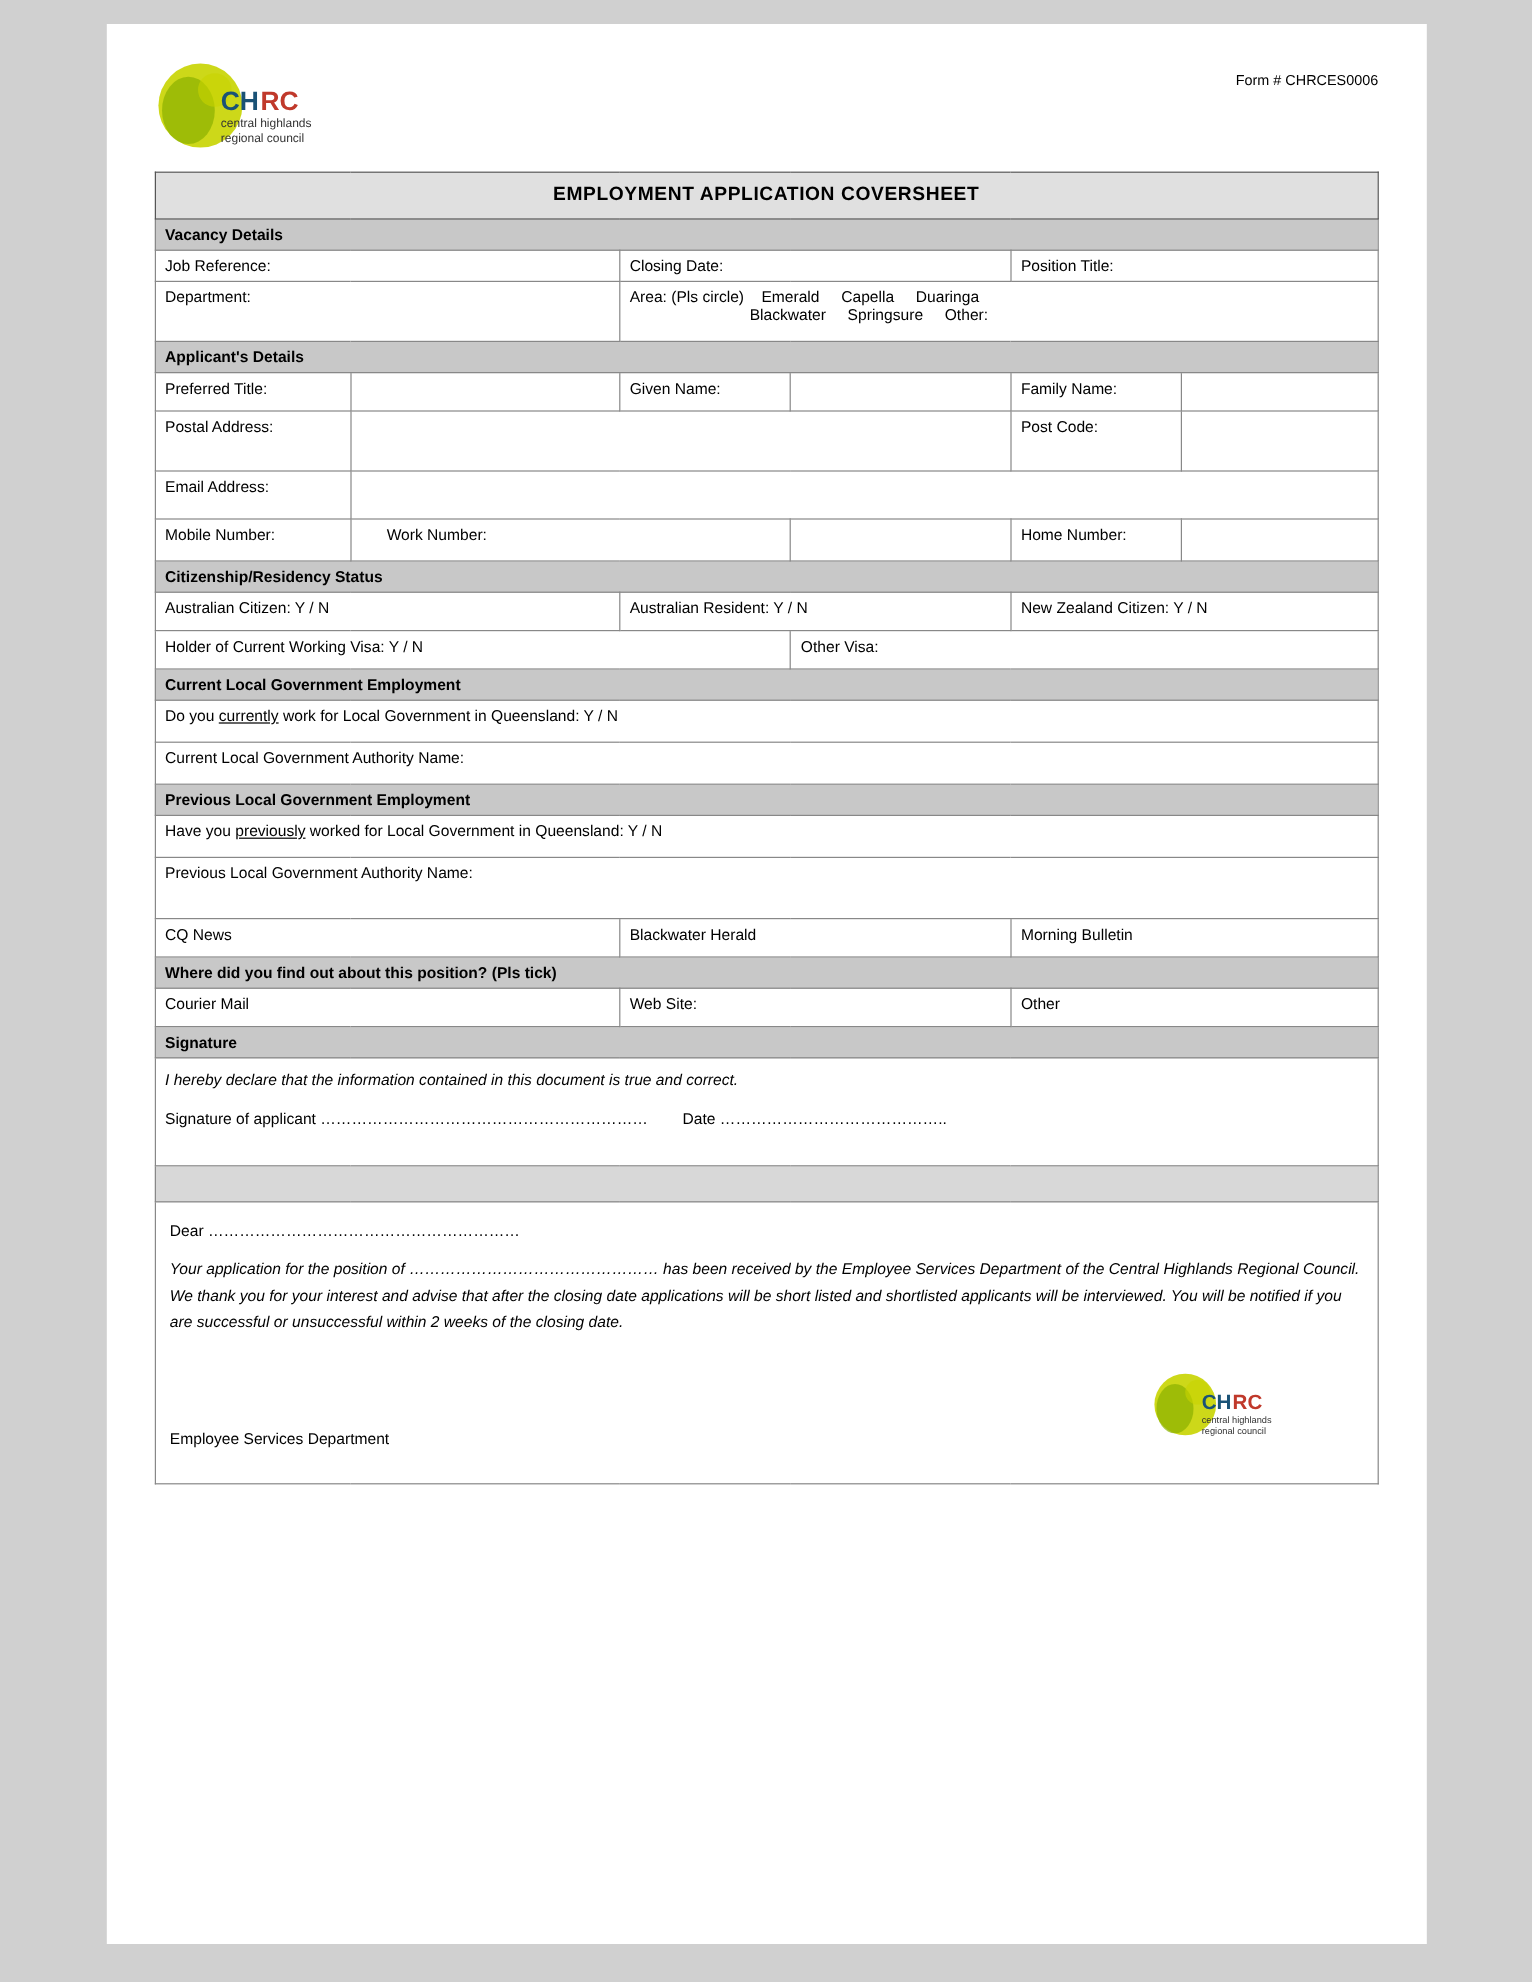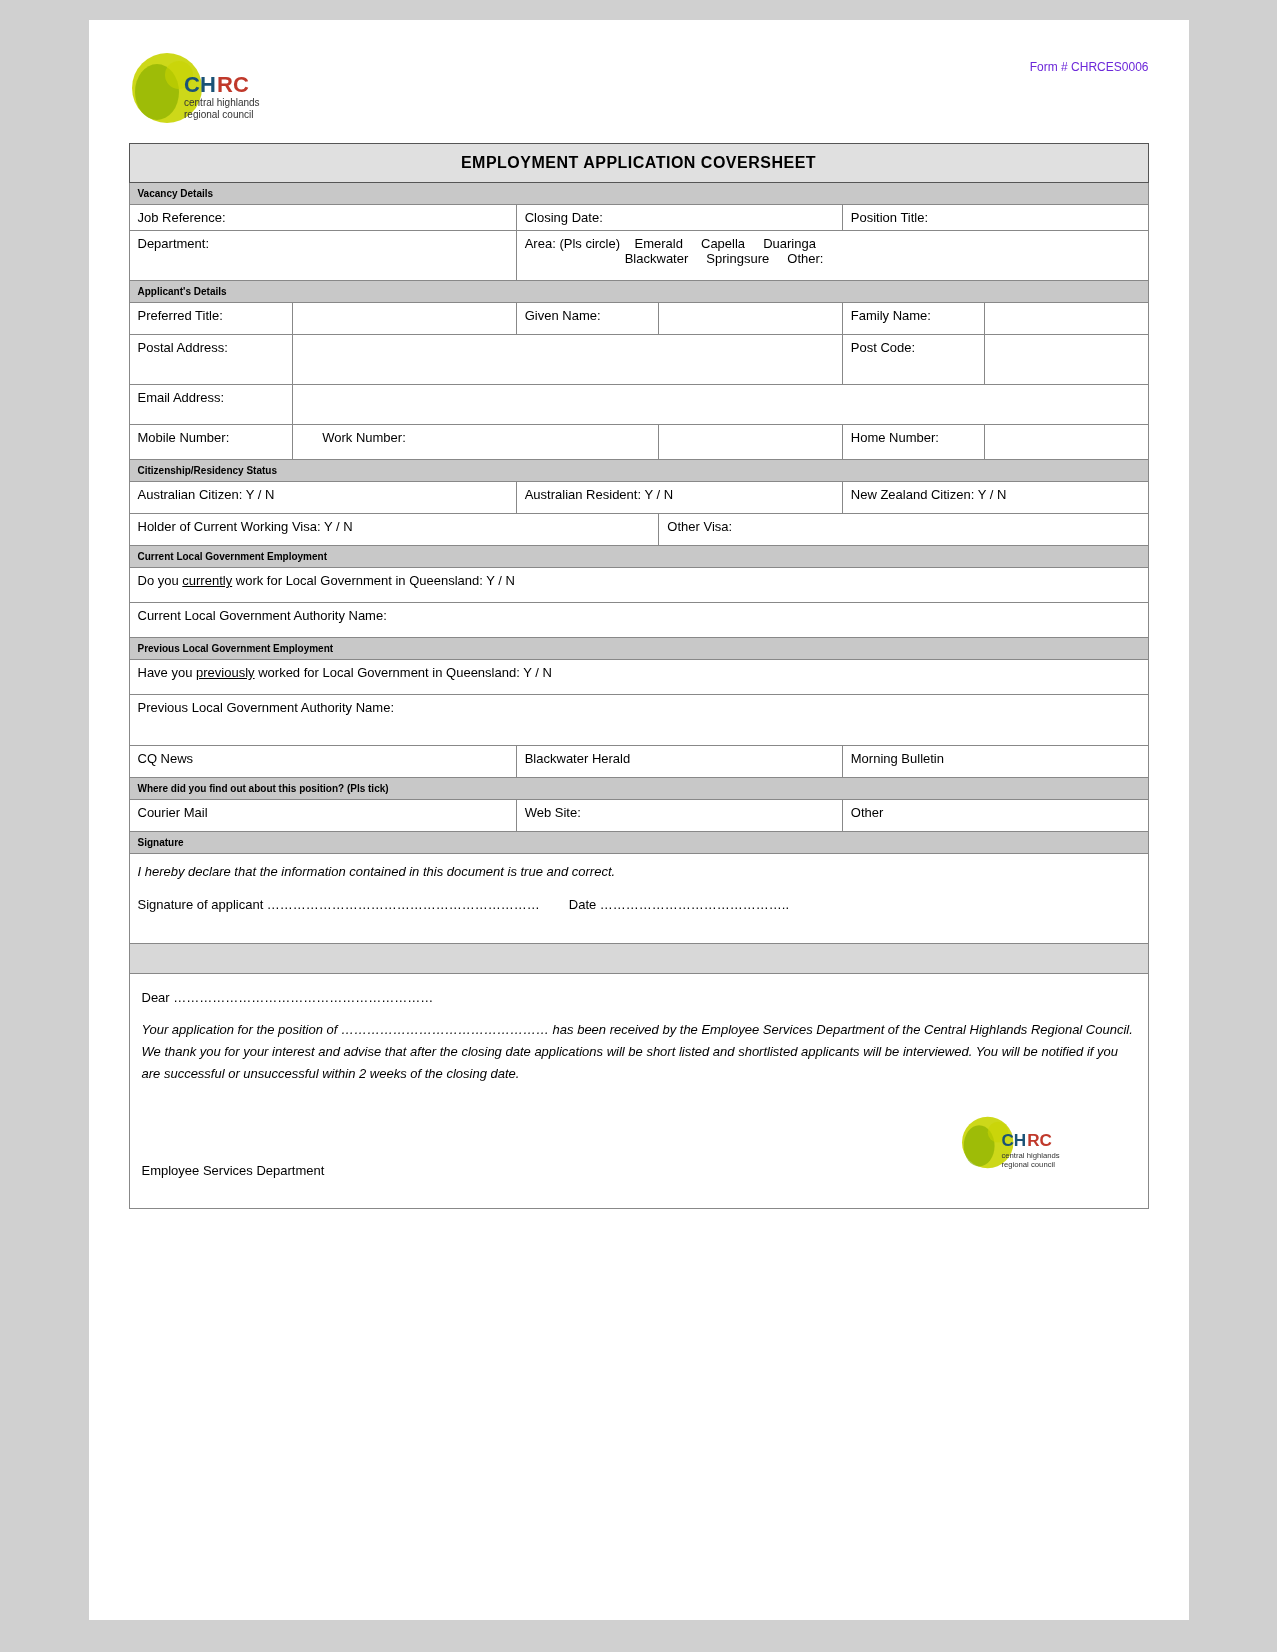--- a/index.html
+++ b/index.html
@@ -23,40 +23,40 @@
       justify-content: space-between;
       align-items: flex-start;
       margin-bottom: 18px;
     }
     .logo-area {
       display: flex;
       align-items: center;
     }
     .form-number {
       font-size: 12px;
-      color: #6d28d9;
+      color: #000000;
       text-align: right;
       padding-top: 10px;
     }
 
     
     .main-table {
       width: 100%;
       border-collapse: collapse;
       border: 1.5px solid #555;
     }
     .main-table td, .main-table th {
       border: 1px solid #888;
       padding: 5px 8px;
       vertical-align: top;
     }
     .section-title {
       background-color: #c8c8c8;
       font-weight: bold;
-      font-size: 10px;
+      font-size: 13px;
       padding: 6px 8px;
     }
     .form-title-row td {
       background-color: #e0e0e0;
       text-align: center;
       font-weight: bold;
       font-size: 16px;
       letter-spacing: 0.5px;
       padding: 10px;
       border: 1.5px solid #555;

